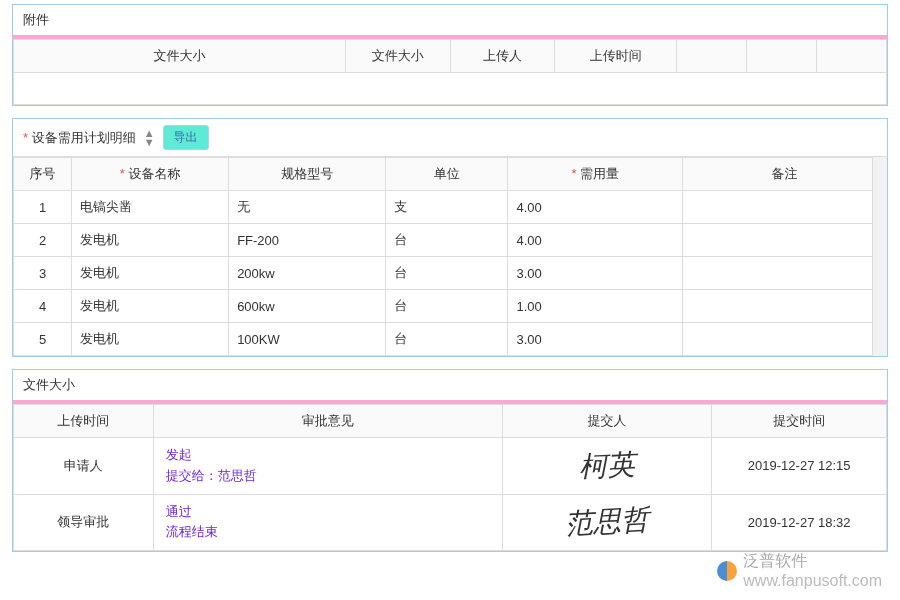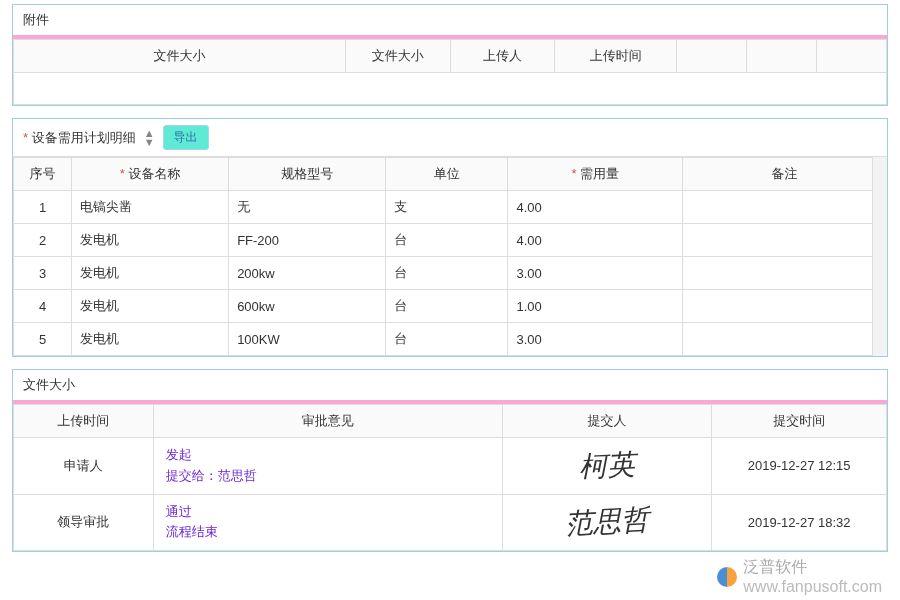--- a/index.html
+++ b/index.html
@@ -15,21 +15,21 @@
 .qty { padding-right: 40px; }
 .tool-row { display: flex; align-items: center; gap: 8px; padding: 6px 10px; border-bottom: 1px solid #ddd; }
 .sort-icon { color: #888; font-size: 11px; line-height: 9px; display: inline-flex; flex-direction: column; }
 .btn { border: 1px solid #a8d4ee; background: #5eead4; color: #2a6fa8; padding: 3px 10px; border-radius: 3px; cursor: pointer; font-size: 12px; }
 .scroll-hint { position: relative; }
 .scroll-hint::after { content: ""; position: absolute; right: 0; top: 0; bottom: 0; width: 14px; background: #f2f2f2; border-left: 1px solid #ddd; }
 .approval th, .approval td { text-align: center; }
 .approval td.opinion { text-align: left; padding-left: 12px; }
 .green { color: #6d28d9; line-height: 1.6; }
 .sig { font-family: "Brush Script MT", cursive; font-size: 28px; font-style: italic; transform: rotate(-3deg); display: inline-block; }
-.watermark { position: fixed; right: 18px; bottom: 4px; font-size: 16px; color: #aaa; display: flex; align-items: center; gap: 6px; }
+.watermark { position: fixed; right: 18px; bottom: 10px; font-size: 16px; color: #aaa; display: flex; align-items: center; gap: 6px; }
 .watermark .logo { width: 20px; height: 20px; border-radius: 50%; background: conic-gradient(#f7a23b 0 50%, #4a8fd6 50% 100%); }
 .watermark .url { font-size: 16px; display: block; color: #bbb; }
 </style>
 </head>
 <body>
 
 <div class="panel">
   <div class="panel-title">附件</div>
   <table>
     <tbody>

